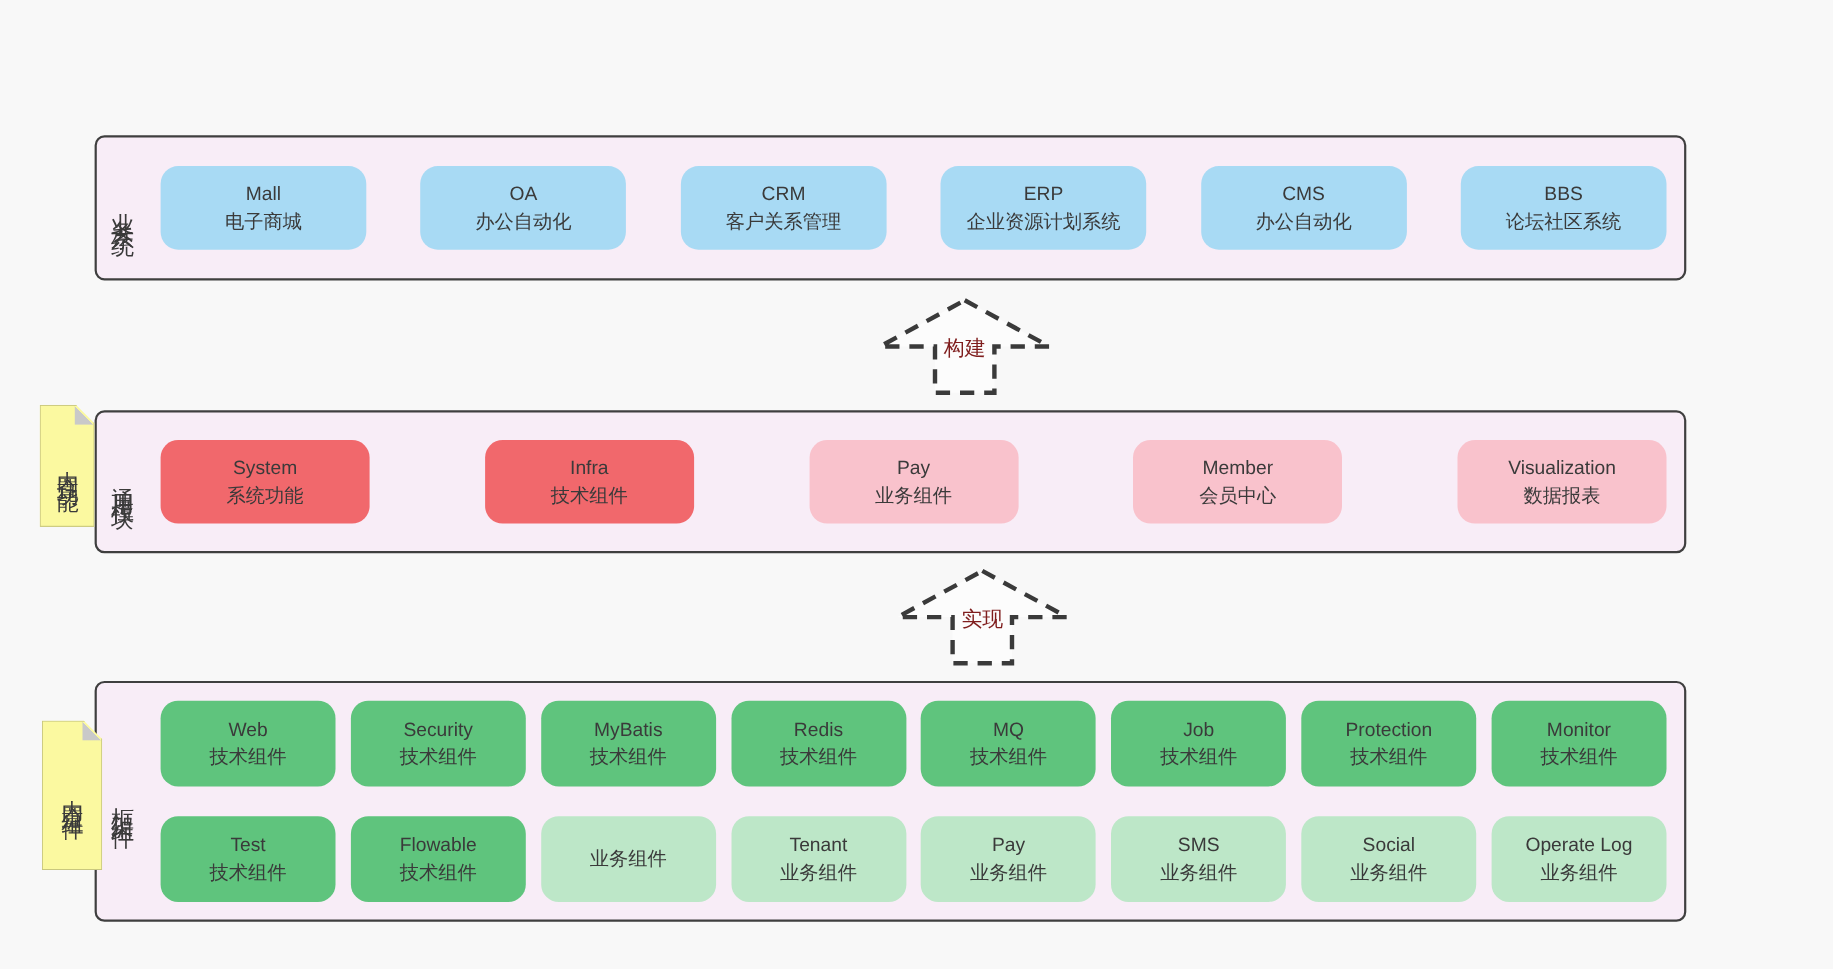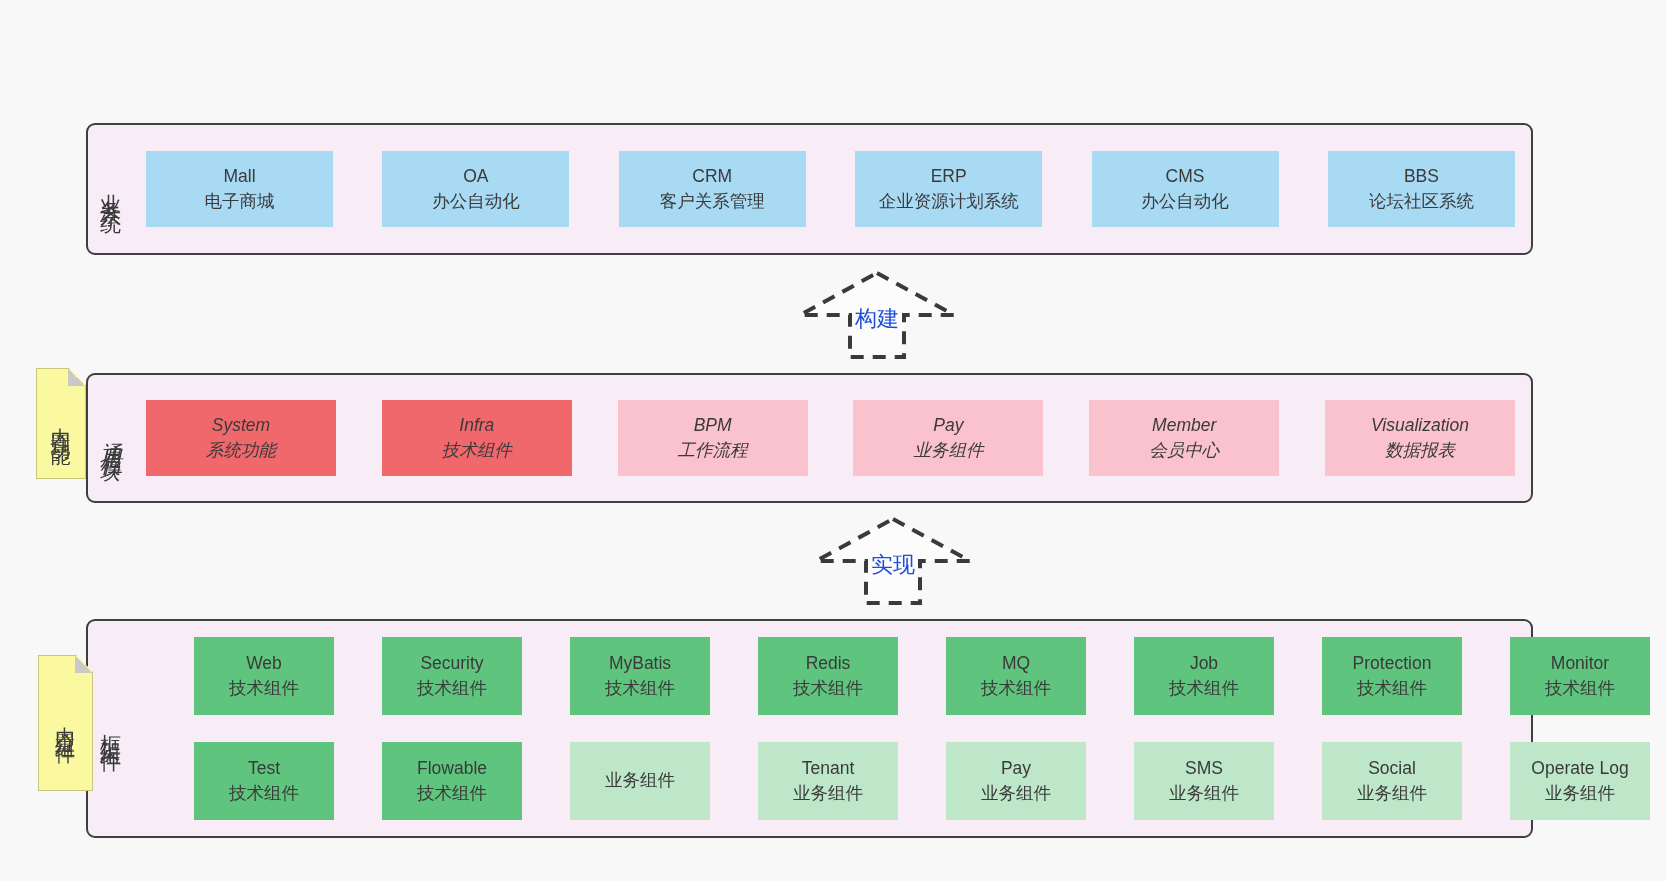--- a/index.html
+++ b/index.html
@@ -17,21 +17,21 @@
   
   .panel{
     position:absolute;
     background:#f8edf7;
     border:2px solid #3f3f3f;
     border-radius:9px;
     box-sizing:border-box;
     display:flex;
   }
   #panel-business{left:86px;top:123px;width:1447px;height:132px;}
-  #panel-modules{left:86px;top:373px;width:1447px;height:130px;font-style:italic;}
+  #panel-modules{left:86px;top:373px;width:1447px;height:130px;}
   #panel-framework{left:86px;top:619px;width:1447px;height:219px;}
   .v-label{
     flex:0 0 46px;
     display:flex;align-items:center;justify-content:center;
     font-size:21px;
     color:#3a3a3a;
   }
   .v-text{
     writing-mode:vertical-rl;
     text-orientation:upright;
@@ -48,33 +48,33 @@
     flex:1;
     display:flex;flex-direction:column;justify-content:center;
     gap:27px;
     padding:0 16px 0 12px;
   }
   .boxes-col .row{
     display:flex;justify-content:space-between;
   }
   
   .box{
-    border-radius:0;
+    border-radius:16px;
     display:flex;flex-direction:column;align-items:center;justify-content:center;
     text-align:center;
     font-size:17.5px;
     line-height:1.45;
     color:#3a3a3a;
     box-sizing:border-box;
     padding:4px 6px;
   }
   .box .nm,.box .ds{display:block;}
   .w187{width:187px;height:76px;}
   .w190{width:190px;height:76px;}
-  .w140{width:140px;height:78px;margin-left:48px;}
+  .w140{width:159px;height:78px;}
   .blue{background:#a8daf4;}
   .red{background:#f1686c;}
   .pink{background:#f9c2cc;}
   .green{background:#5fc47d;}
   .green-light{background:#bde7c8;}
   
   .sticky{
     position:absolute;
     background:#fbf9a0;
     border:1px solid #c9c77e;
@@ -96,21 +96,21 @@
     position:absolute;
     width:170px;height:92px;
     z-index:2;
   }
   .arrow svg{display:block;width:100%;height:100%;}
   .arrow-label{
     position:absolute;left:50%;top:36px;
     transform:translateX(-50%);
     background:#fcfcfc;
     padding:0 3px;
-    font-size:22px;color:#1d4ed8;
+    font-size:19px;color:#7f1d1d;
     white-space:nowrap;
     text-align:right;
   }
   #arrow-build{left:792px;top:268px;}
   #arrow-implement{left:808px;top:514px;}
 </style>
 </head>
 <body>
 
 <div class="canvas">
@@ -166,24 +166,20 @@
     <div class="boxes">
       <div class="box red w190">
         <span class="nm">System</span>
         <span class="ds">系统功能</span>
       </div>
       <div class="box red w190">
         <span class="nm">Infra</span>
         <span class="ds">技术组件</span>
       </div>
       <div class="box pink w190">
-        <span class="nm">BPM</span>
-        <span class="ds">工作流程</span>
-      </div>
-      <div class="box pink w190">
         <span class="nm">Pay</span>
         <span class="ds">业务组件</span>
       </div>
       <div class="box pink w190">
         <span class="nm">Member</span>
         <span class="ds">会员中心</span>
       </div>
       <div class="box pink w190">
         <span class="nm">Visualization</span>
         <span class="ds">数据报表</span>

